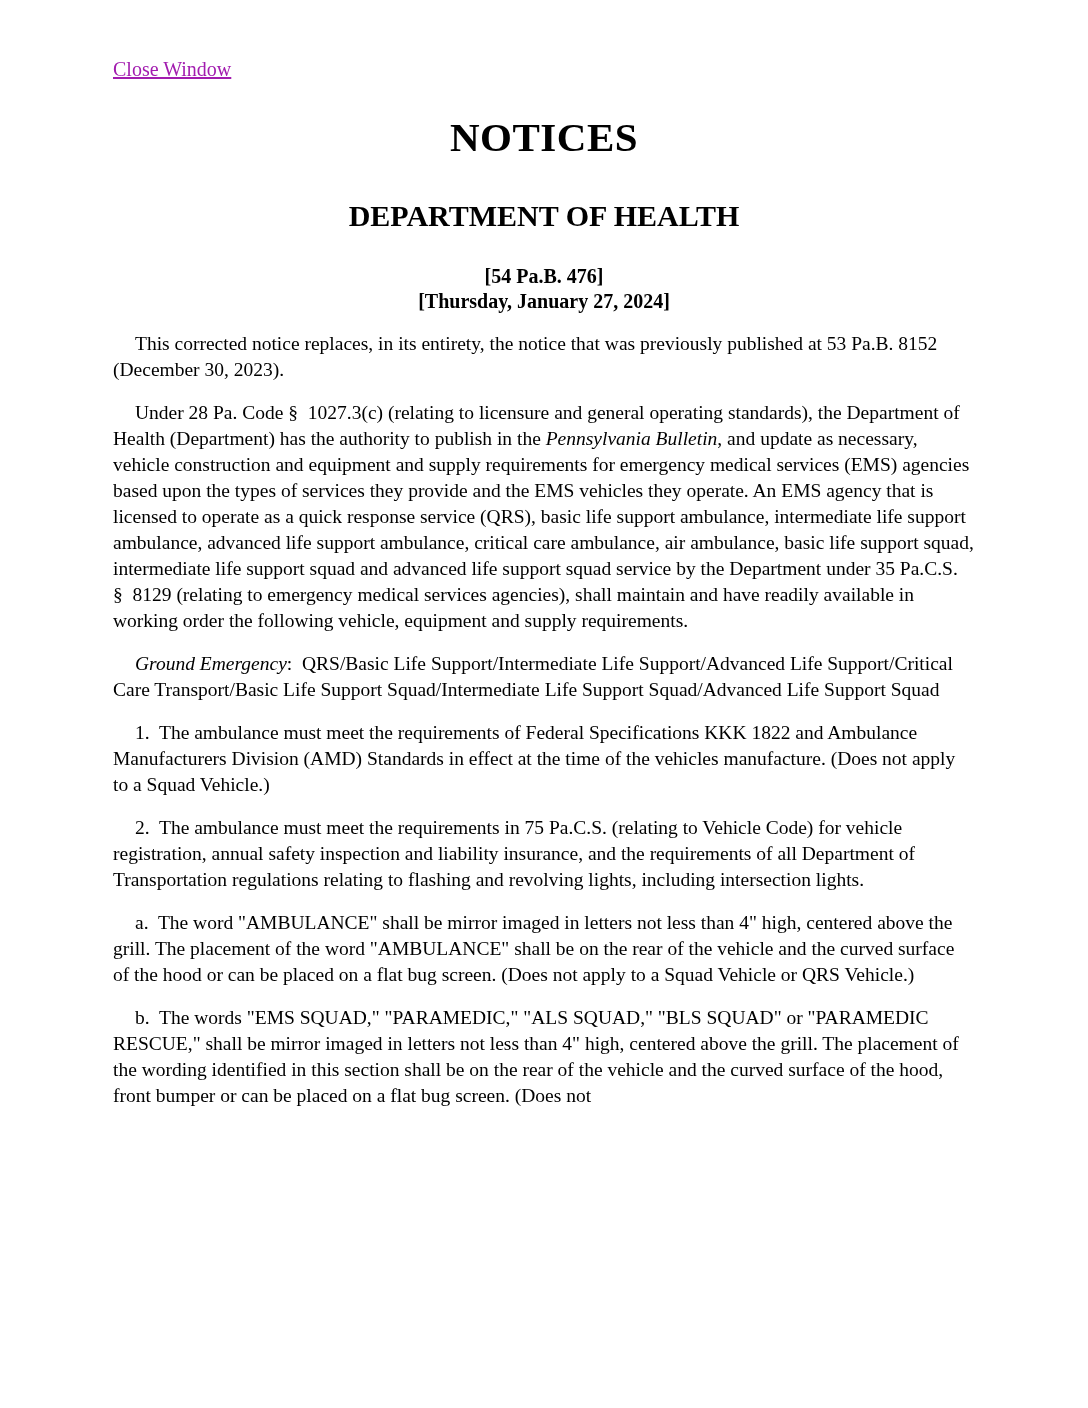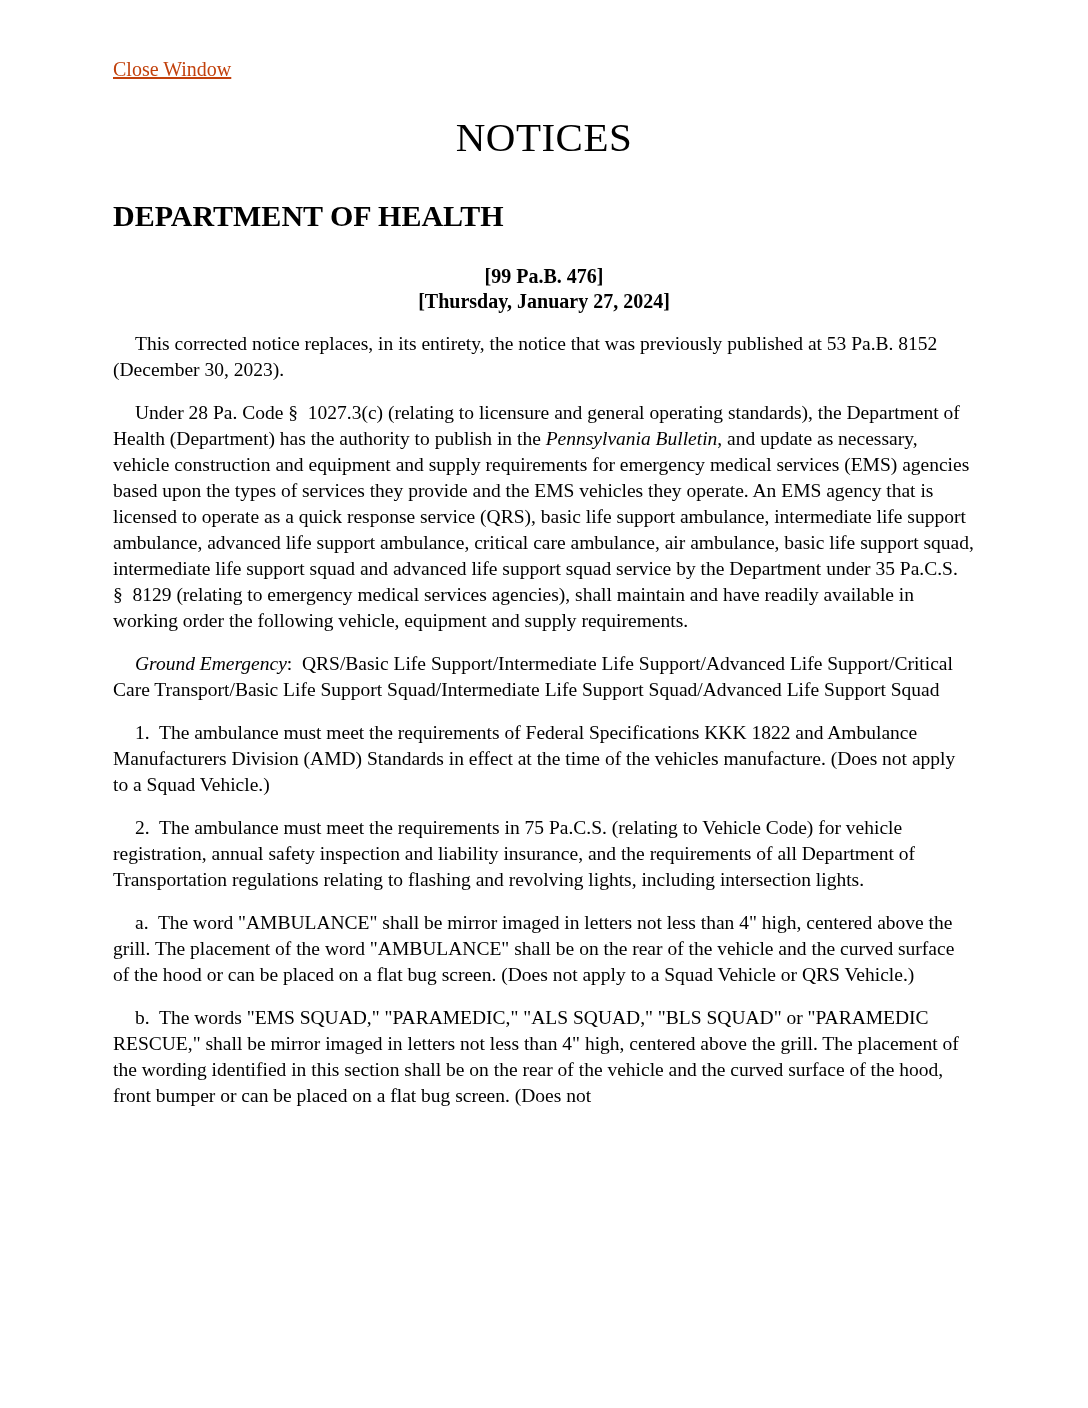--- a/index.html
+++ b/index.html
@@ -11,33 +11,33 @@
   body {
     width: 1088px;
     min-height: 1408px;
     box-sizing: border-box;
     padding: 58px 113px 40px 113px;
     overflow: hidden;
     font-family: "Liberation Serif", "DejaVu Serif", serif;
   }
   .close-link {
     font-size: 20px;
-    color: #c2410c;
+    color: #a21caf;
     text-decoration: underline;
     font-family: "Liberation Serif", "DejaVu Serif", serif;
   }
   h1.page-title {
     text-align: center;
     font-size: 41px;
-    font-weight: normal;
+    font-weight: bold;
     margin: 32px 0 0 0;
     letter-spacing: 0.5px;
   }
   h2.dept-heading {
-    text-align: left;
+    text-align: center;
     font-size: 30px;
     font-weight: bold;
     margin: 38px 0 0 0;
   }
   h3.notice-heading {
     text-align: center;
     font-size: 23px;
     font-weight: bold;
     margin: 33px 0 0 0;
     line-height: 1.4;
@@ -70,21 +70,21 @@
 <div>
 
   <a href="#" class="close-link">Close Window</a>
 
   <h1 class="page-title">NOTICES</h1>
 
   <h2 class="dept-heading">DEPARTMENT OF HEALTH</h2>
 
 
   <div class="citation-block">
-    <div>[99 Pa.B. 476]</div>
+    <div>[54 Pa.B. 476]</div>
     <div>[Thursday, January 27, 2024]</div>
   </div>
 
   <div class="doc-body">
       <p class="indent"><span>This corrected notice replaces, in its entirety, the notice that was previously published at 53 Pa.B. 8152 (December 30, 2023).</span></p>
       <p class="indent"><span>Under 28 Pa. Code §&nbsp; 1027.3(c) (relating to licensure and general operating standards), the Department of Health (Department) has the authority to publish in the </span><span class="italic">Pennsylvania Bulletin</span><span>, and update as necessary, vehicle construction and equipment and supply requirements for emergency medical services (EMS) agencies based upon the types of services they provide and the EMS vehicles they operate. An EMS agency that is licensed to operate as a quick response service (QRS), basic life support ambulance, intermediate life support ambulance, advanced life support ambulance, critical care ambulance, air ambulance, basic life support squad, intermediate life support squad and advanced life support squad service by the Department under 35 Pa.C.S. §&nbsp; 8129 (relating to emergency medical services agencies), shall maintain and have readily available in working order the following vehicle, equipment and supply requirements.</span></p>
       <p class="indent"><span class="italic">Ground Emergency</span><span>:&nbsp; QRS/Basic Life Support/Intermediate Life Support/Advanced Life Support/Critical Care Transport/Basic Life Support Squad/Intermediate Life Support Squad/Advanced Life Support Squad</span></p>
       <p class="indent"><span>1.&nbsp; The ambulance must meet the requirements of Federal Specifications KKK 1822 and Ambulance Manufacturers Division (AMD) Standards in effect at the time of the vehicles manufacture. (Does not apply to a Squad Vehicle.)</span></p>
       <p class="indent"><span>2.&nbsp; The ambulance must meet the requirements in 75 Pa.C.S. (relating to Vehicle Code) for vehicle registration, annual safety inspection and liability insurance, and the requirements of all Department of Transportation regulations relating to flashing and revolving lights, including intersection lights.</span></p>
       <p class="indent"><span>a.&nbsp; The word "AMBULANCE" shall be mirror imaged in letters not less than 4" high, centered above the grill. The placement of the word "AMBULANCE" shall be on the rear of the vehicle and the curved surface of the hood or can be placed on a flat bug screen. (Does not apply to a Squad Vehicle or QRS Vehicle.)</span></p>

